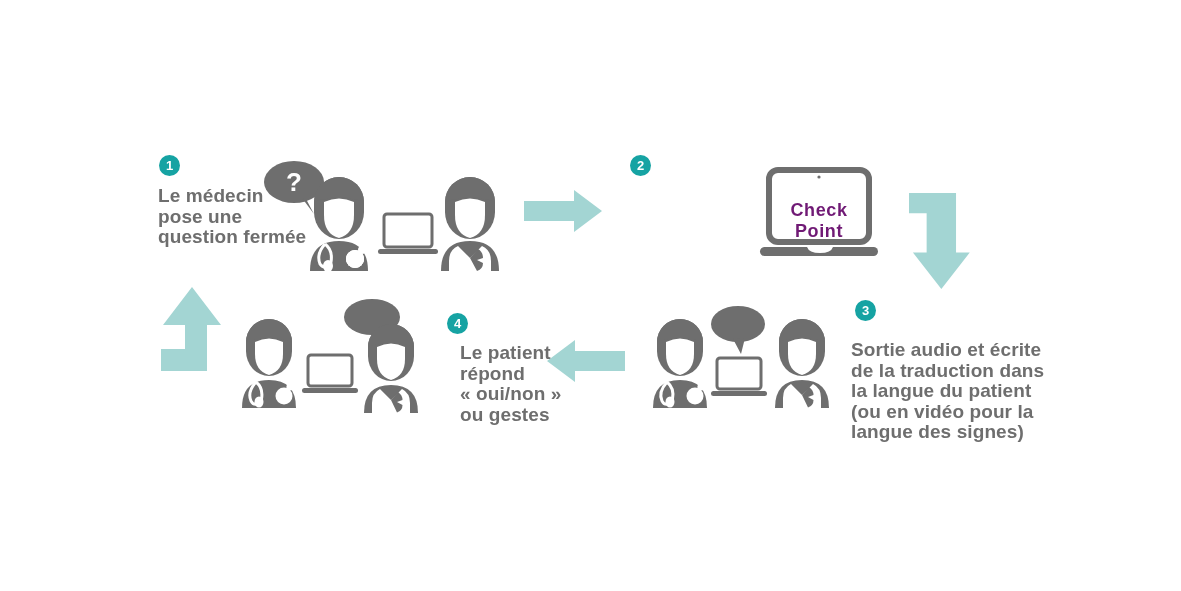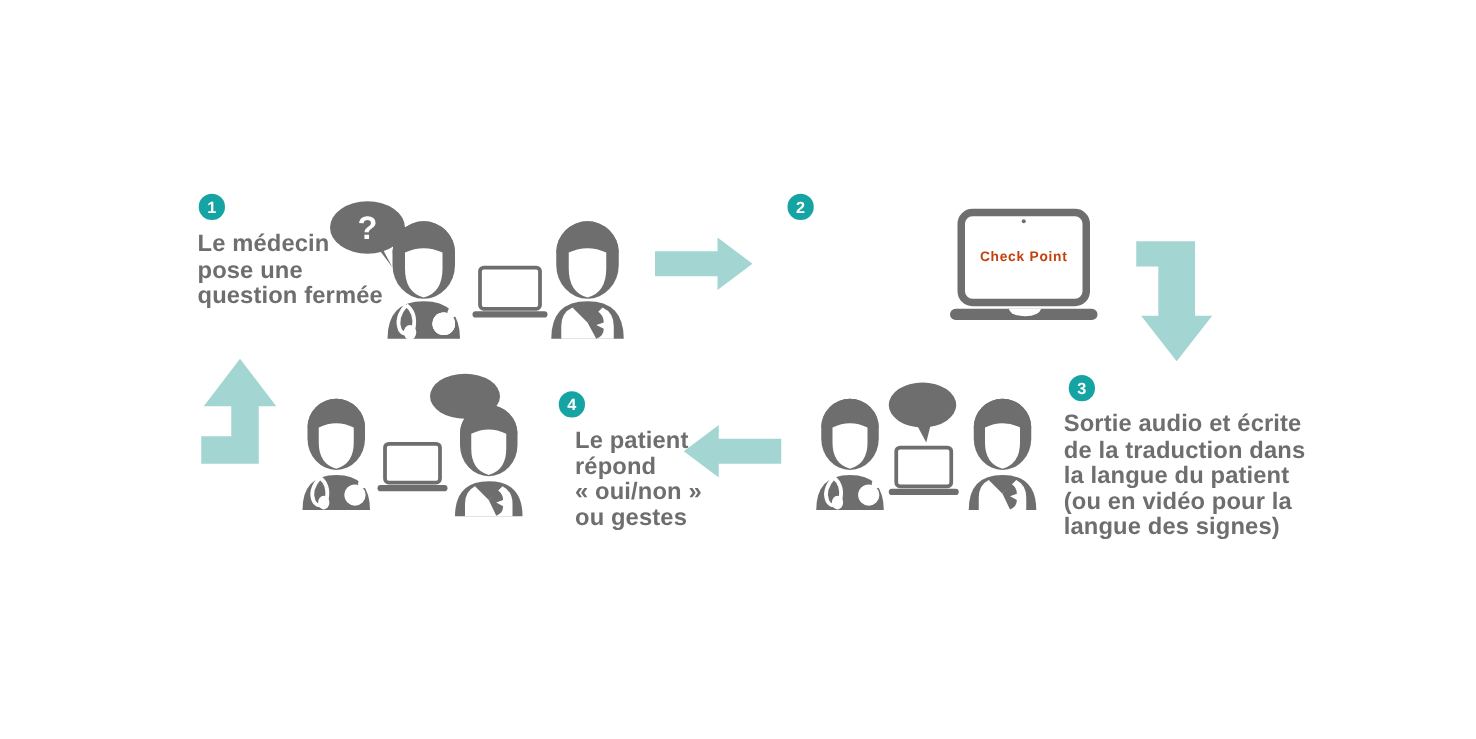--- a/index.html
+++ b/index.html
@@ -134,34 +134,34 @@
   <div class="scene" style="left:760px; top:168px;">
     <svg width="125" height="100" viewBox="0 0 125 100">
       <g>
         <rect x="9" y="2" width="100" height="72" rx="9" fill="none" stroke="#6e6e6e" stroke-width="6"></rect>
         <circle cx="59" cy="9" r="1.6" fill="#6e6e6e"></circle>
         <rect x="0" y="79" width="118" height="9" rx="4.5" fill="#6e6e6e"></rect>
         <path d="M47 79 h26 q-2 6 -13 6 q-11 0 -13 -6 z" fill="#ffffff"></path>
       </g>
     </svg>
     <div class="abs" style="left:18px; top:32px; width:82px; text-align:center;
-         color:#c2410c; font-size:11px; font-weight:bold; letter-spacing:0.6px;
+         color:#701a75; font-size:18px; font-weight:bold; letter-spacing:0.6px;
          font-family:'Liberation Sans', sans-serif;">Check Point</div>
   </div>
 
   <div class="abs" style="left:903px; top:190px;">
     <svg width="92" height="105" viewBox="0 0 92 105">
       <path d="M0 0 H48 V62 H62 L33 100 L4 62 H18 V21 H0 Z" fill="#a3d5d3" transform="translate(6,3) scale(0.98,0.96)"></path>
     </svg>
   </div>
 
   <div class="abs" style="left:855px; top:300px;">
     <div class="badge">3</div>
   </div>
-  <div class="abs caption" style="left:851px; top:330px; width:220px;">Sortie audio et écrite
+  <div class="abs caption" style="left:851px; top:340px; width:220px;">Sortie audio et écrite
 de la traduction dans
 la langue du patient
 (ou en vidéo pour la
 langue des signes)</div>
 
   <div class="scene" style="left:645px; top:300px;">
     <svg width="200" height="115" viewBox="0 0 200 115">
 
       <g>
         <path d="M12 42 a23 23 0 0 1 46 0 v9 a23 25 0 0 1 -46 0 z" fill="#6e6e6e"></path>

